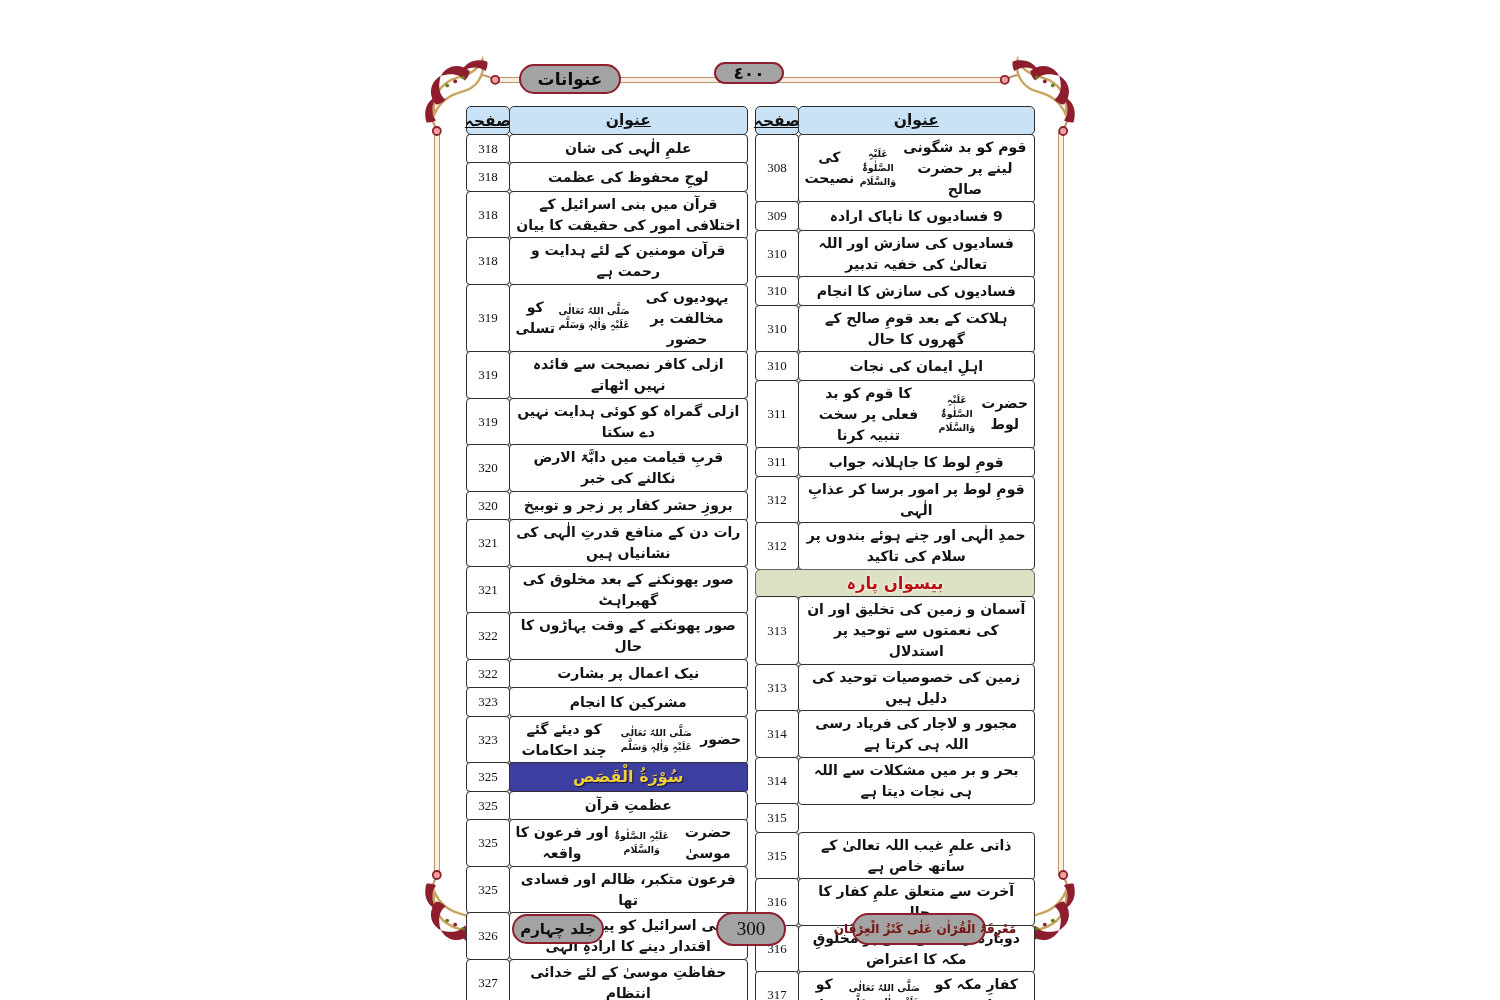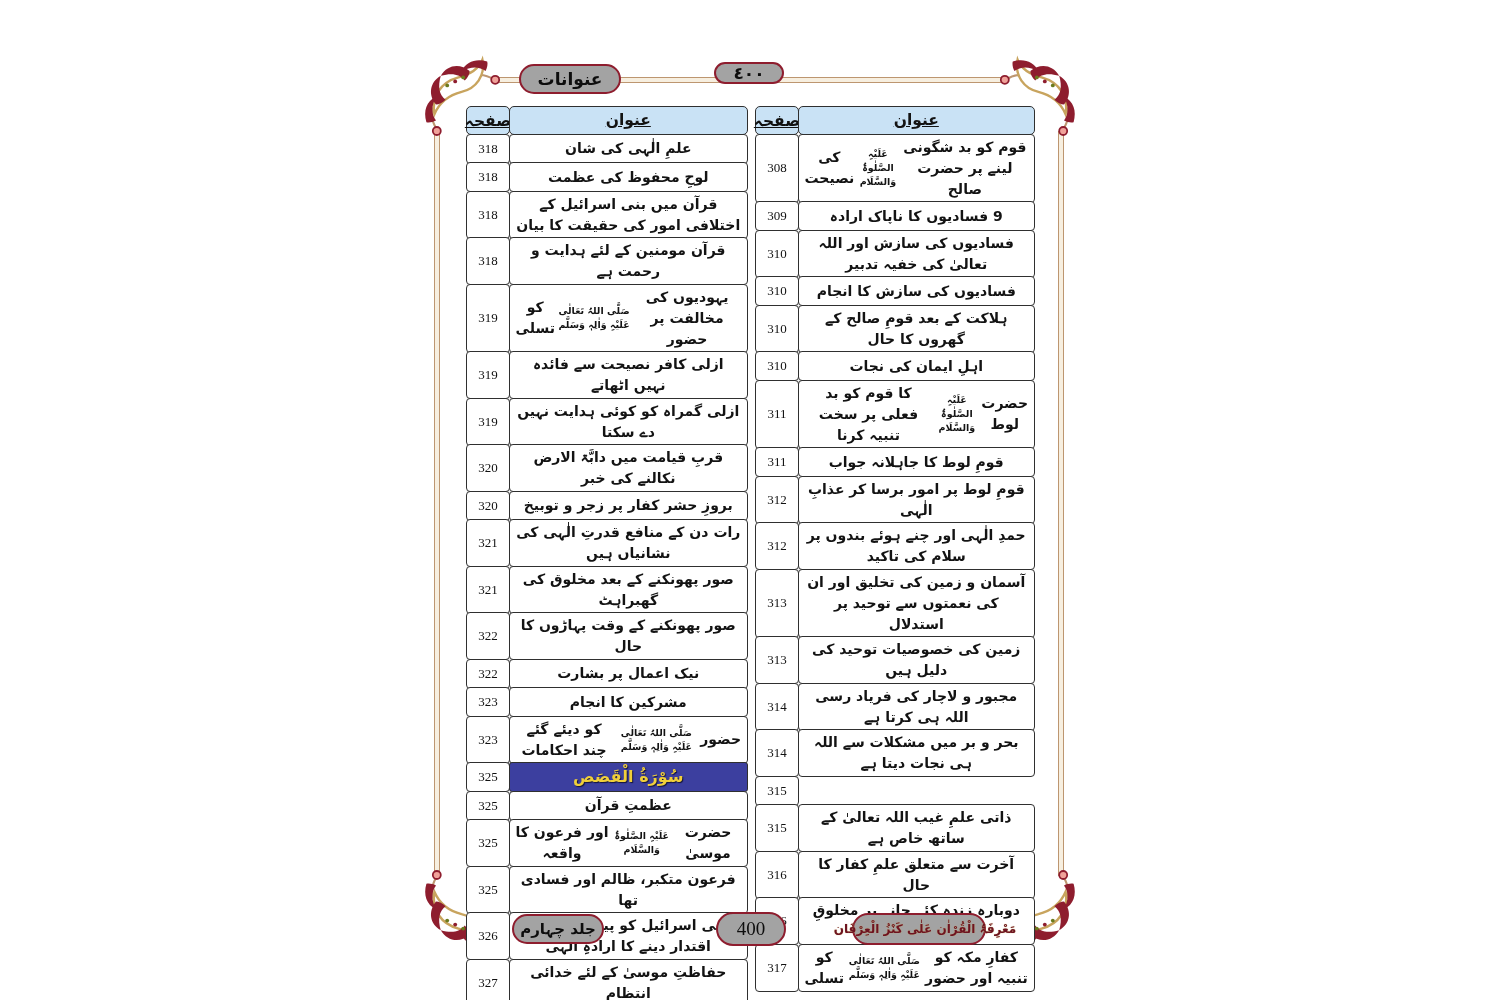--- a/index.html
+++ b/index.html
@@ -124,21 +124,21 @@
   <div class="pill" id="box-unwanat">
     <span>عنوانات</span>
   </div>
   <div class="pill" id="box-top-num">
     <span>٤٠٠</span>
   </div>
   <div class="pill" id="box-volume">
     <span>جلد چہارم</span>
   </div>
   <div class="pill" id="box-bottom-num">
-    <span>400</span>
+    <span>300</span>
   </div>
   <div class="pill" id="box-kanz">
     <span>مَعْرِفَۃُ الْقُرْاٰن عَلٰی کَنْزُ الْعِرْفَان</span>
   </div>
 
   <div class="toc-table" id="table-left">
       <div class="trow">
         <div class="cell pcell hcell">صفحہ</div>
         <div class="cell tcell hcell">عنوان</div>
       </div>
@@ -286,20 +286,23 @@
       </div>
       <div class="trow">
         <div class="cell pcell">312</div>
         <div class="cell tcell">قومِ لوط پر امور برسا کر عذابِ الٰہی</div>
       </div>
       <div class="trow">
         <div class="cell pcell">312</div>
         <div class="cell tcell">حمدِ الٰہی اور چنے ہوئے بندوں پر سلام کی تاکید</div>
       </div>
       <div class="trow">
+        <div class="cell scell">بیسواں پارہ</div>
+      </div>
+      <div class="trow">
         <div class="cell pcell">313</div>
         <div class="cell tcell">آسمان و زمین کی تخلیق اور ان کی نعمتوں سے توحید پر استدلال</div>
       </div>
       <div class="trow">
         <div class="cell pcell">313</div>
         <div class="cell tcell">زمین کی خصوصیات توحید کی دلیل ہیں</div>
       </div>
       <div class="trow">
         <div class="cell pcell">314</div>
         <div class="cell tcell">مجبور و لاچار کی فریاد رسی اللہ ہی کرتا ہے</div>

